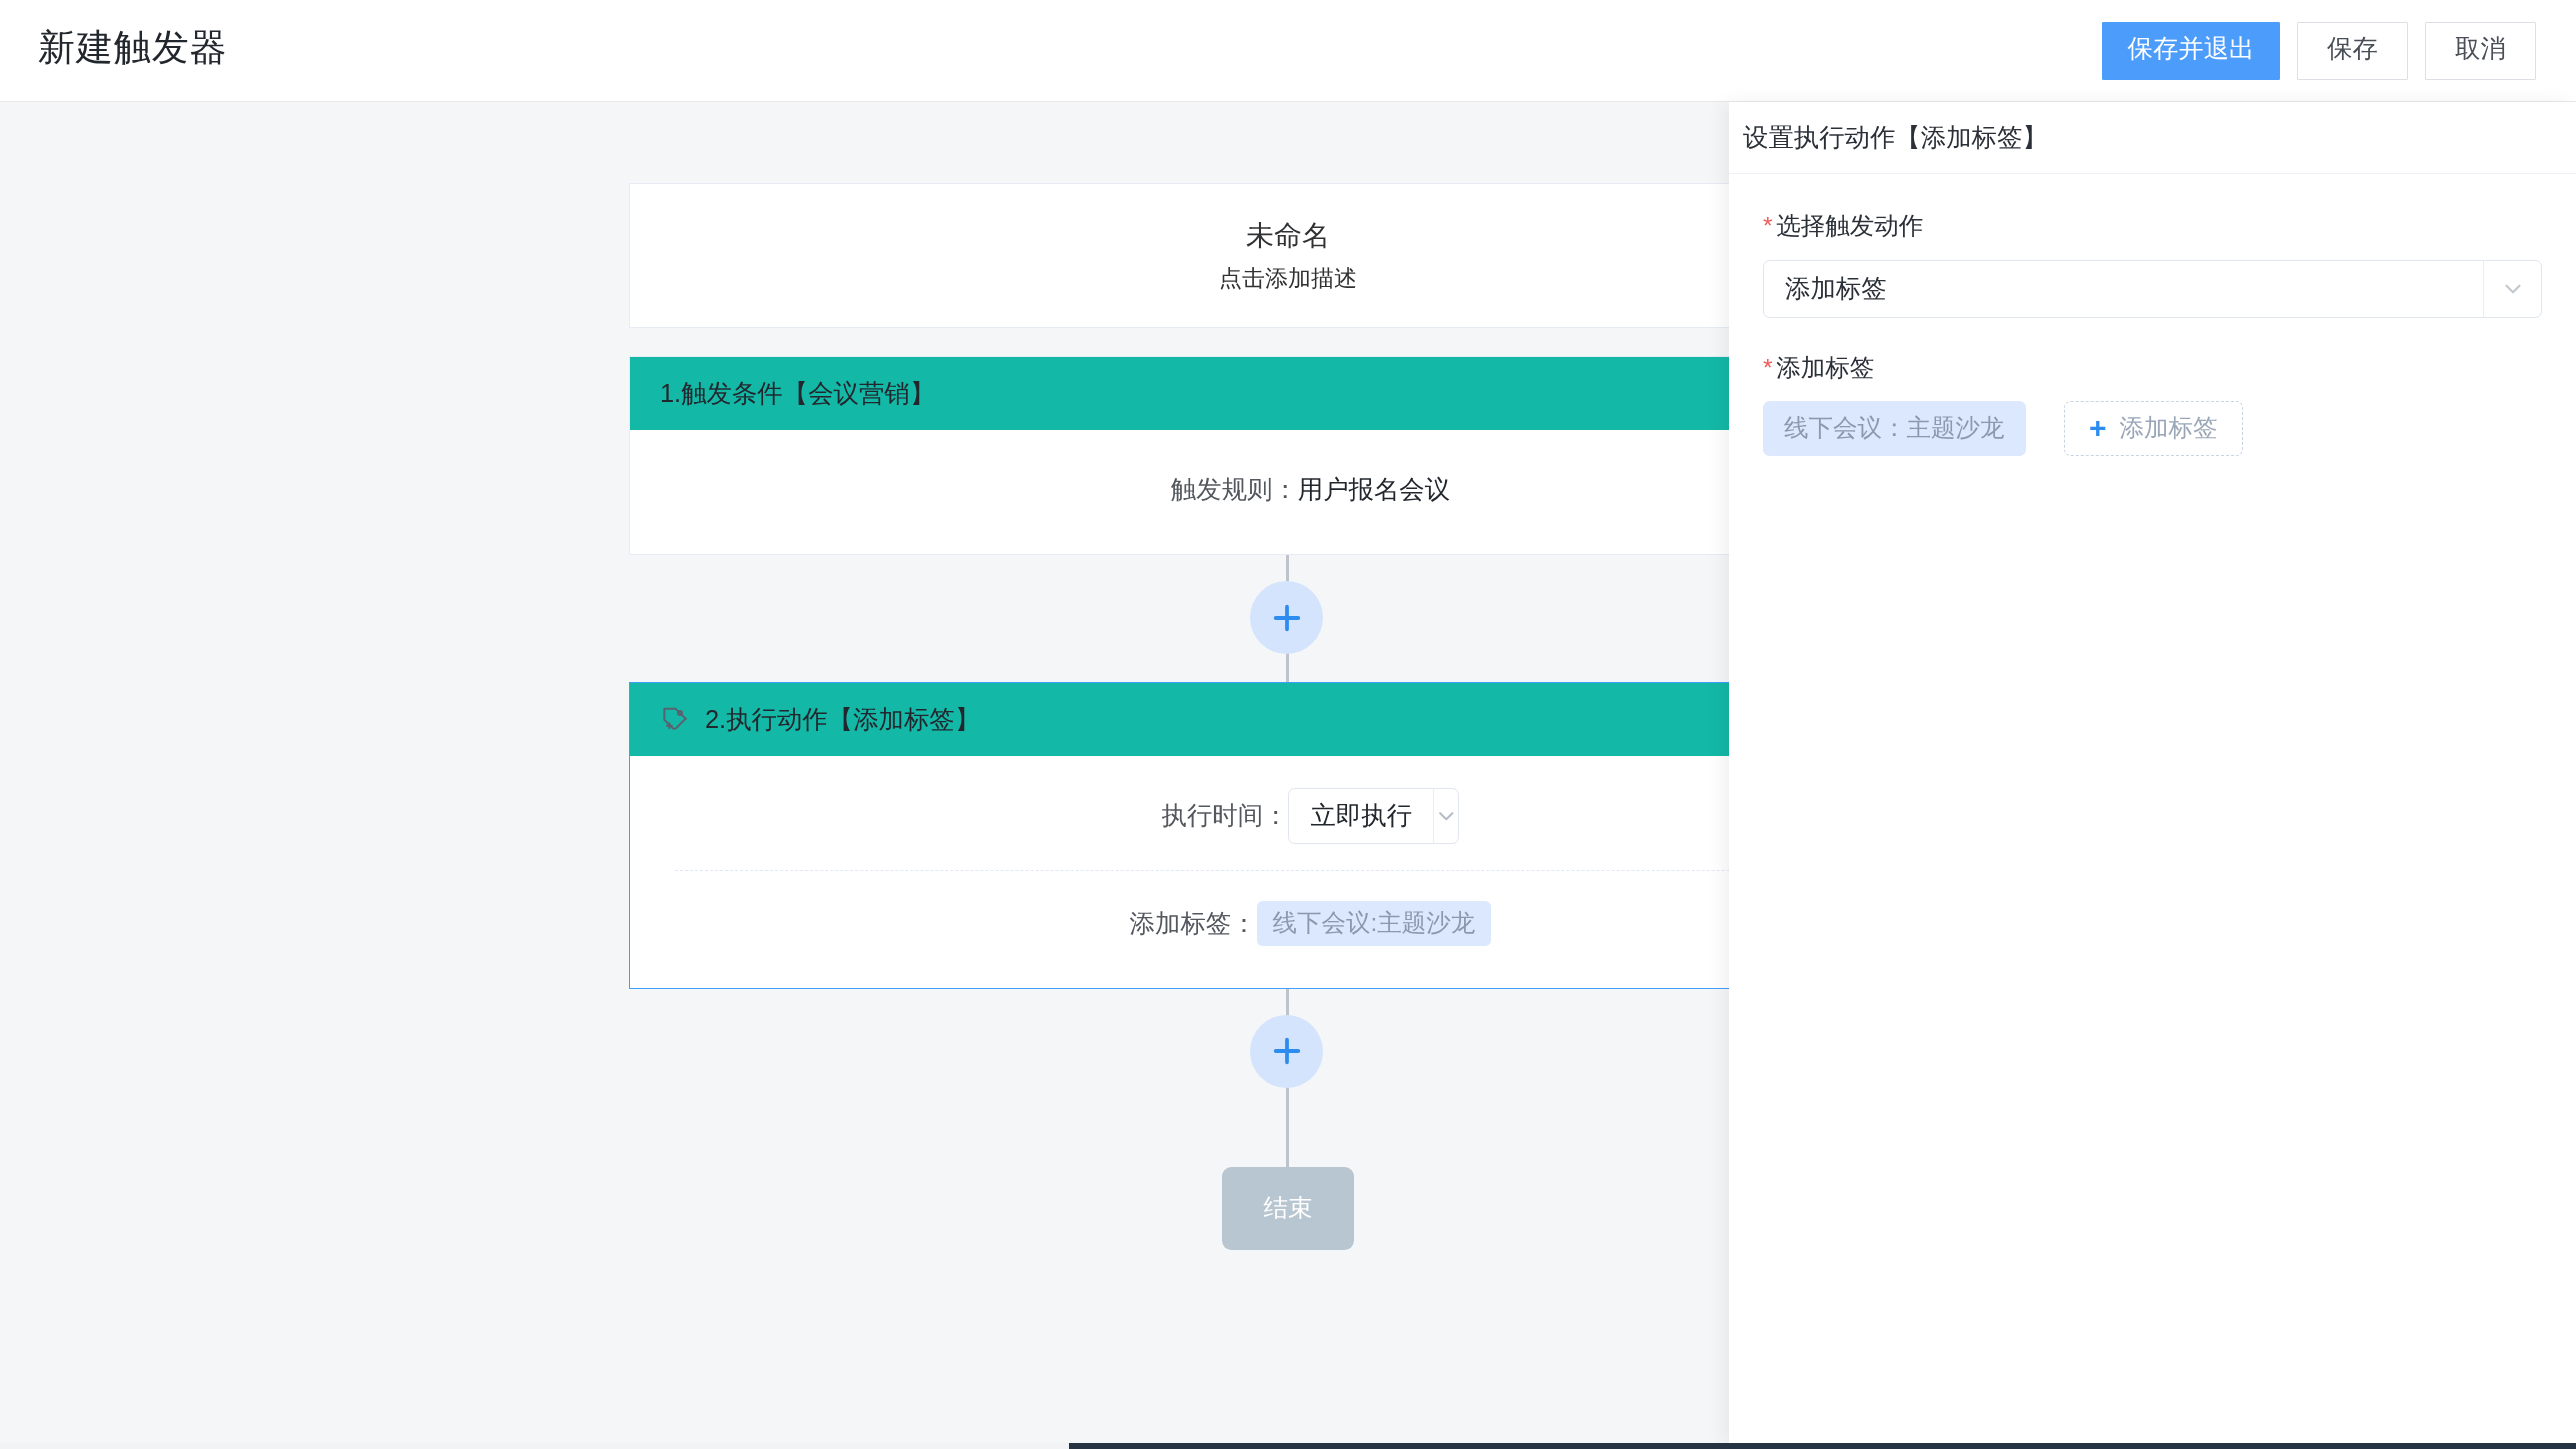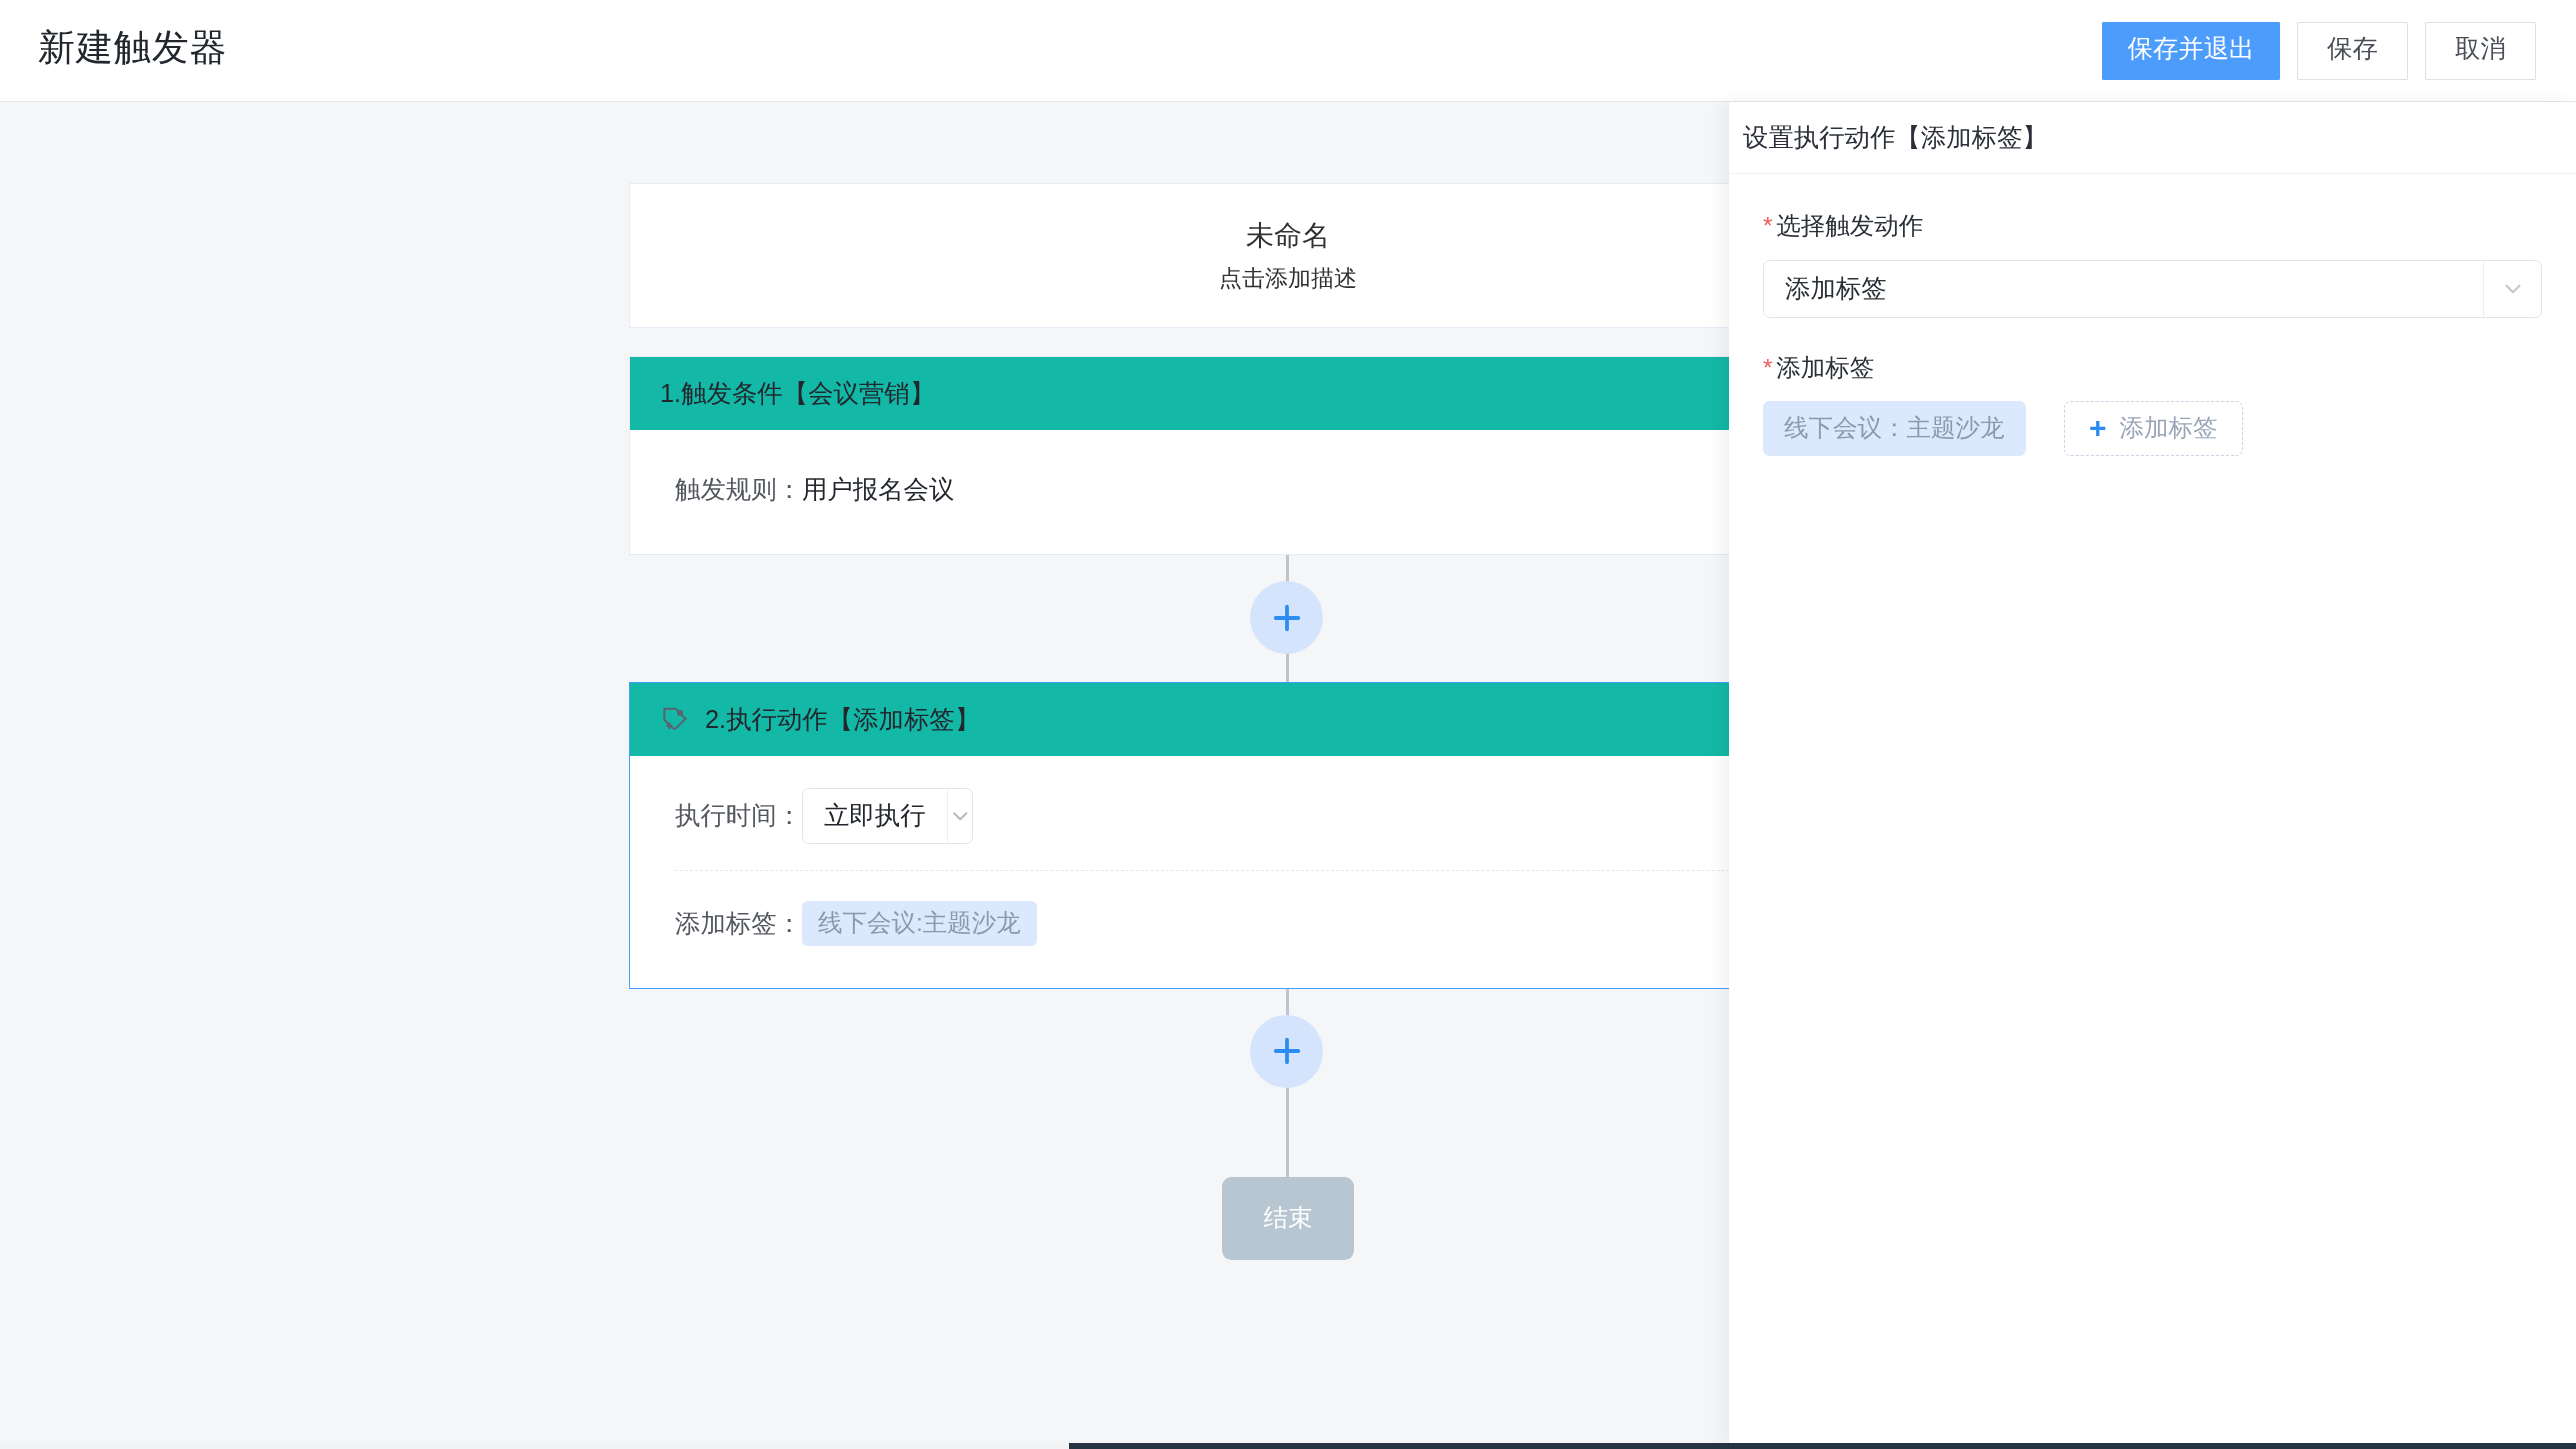--- a/index.html
+++ b/index.html
@@ -98,20 +98,21 @@
     padding-left: 30px;
     gap: 15px;
   }
   .step-head .s-title { font-size: 25.4px; color: #22272e; line-height: 1; }
   .step-body { padding: 32px 0 36px 0; }
 
   .row {
     display: flex; align-items: center;
     padding-left: 45px;
     min-height: 56px;
+    justify-content: center;
   }
   .row-label { font-size: 25.4px; color: #53575e; line-height: 1; white-space: nowrap; }
   .row .val { font-size: 25.4px; color: #22272e; line-height: 1; }
 
   .dashed-sep {
     border-top: 1.9px dashed #e0e7f5;
     margin: 26px 26px 24.5px 45px;
   }
 
   
@@ -294,21 +295,21 @@
         </div>
       </div>
 
       <div style="position:relative;height:245px">
         <div class="connector" style="left:657px;top:0;height:188px"></div>
         <div class="plus-node" style="left:621px;top:26px">
           <svg width="32" height="32" viewBox="0 0 34 34">
             <path d="M17 5 V29 M5 17 H29" stroke="#2d8cf0" stroke-width="4" stroke-linecap="round"></path>
           </svg>
         </div>
-        <div class="end-node" style="left:593px;top:188px">结束</div>
+        <div class="end-node" style="left:593px;top:178px">结束</div>
       </div>
 
     </div>
   </div>
 
   <div class="panel">
     <div class="panel-head">
       <div class="p-title">设置执行动作【添加标签】</div>
     </div>
     <div class="panel-body">

